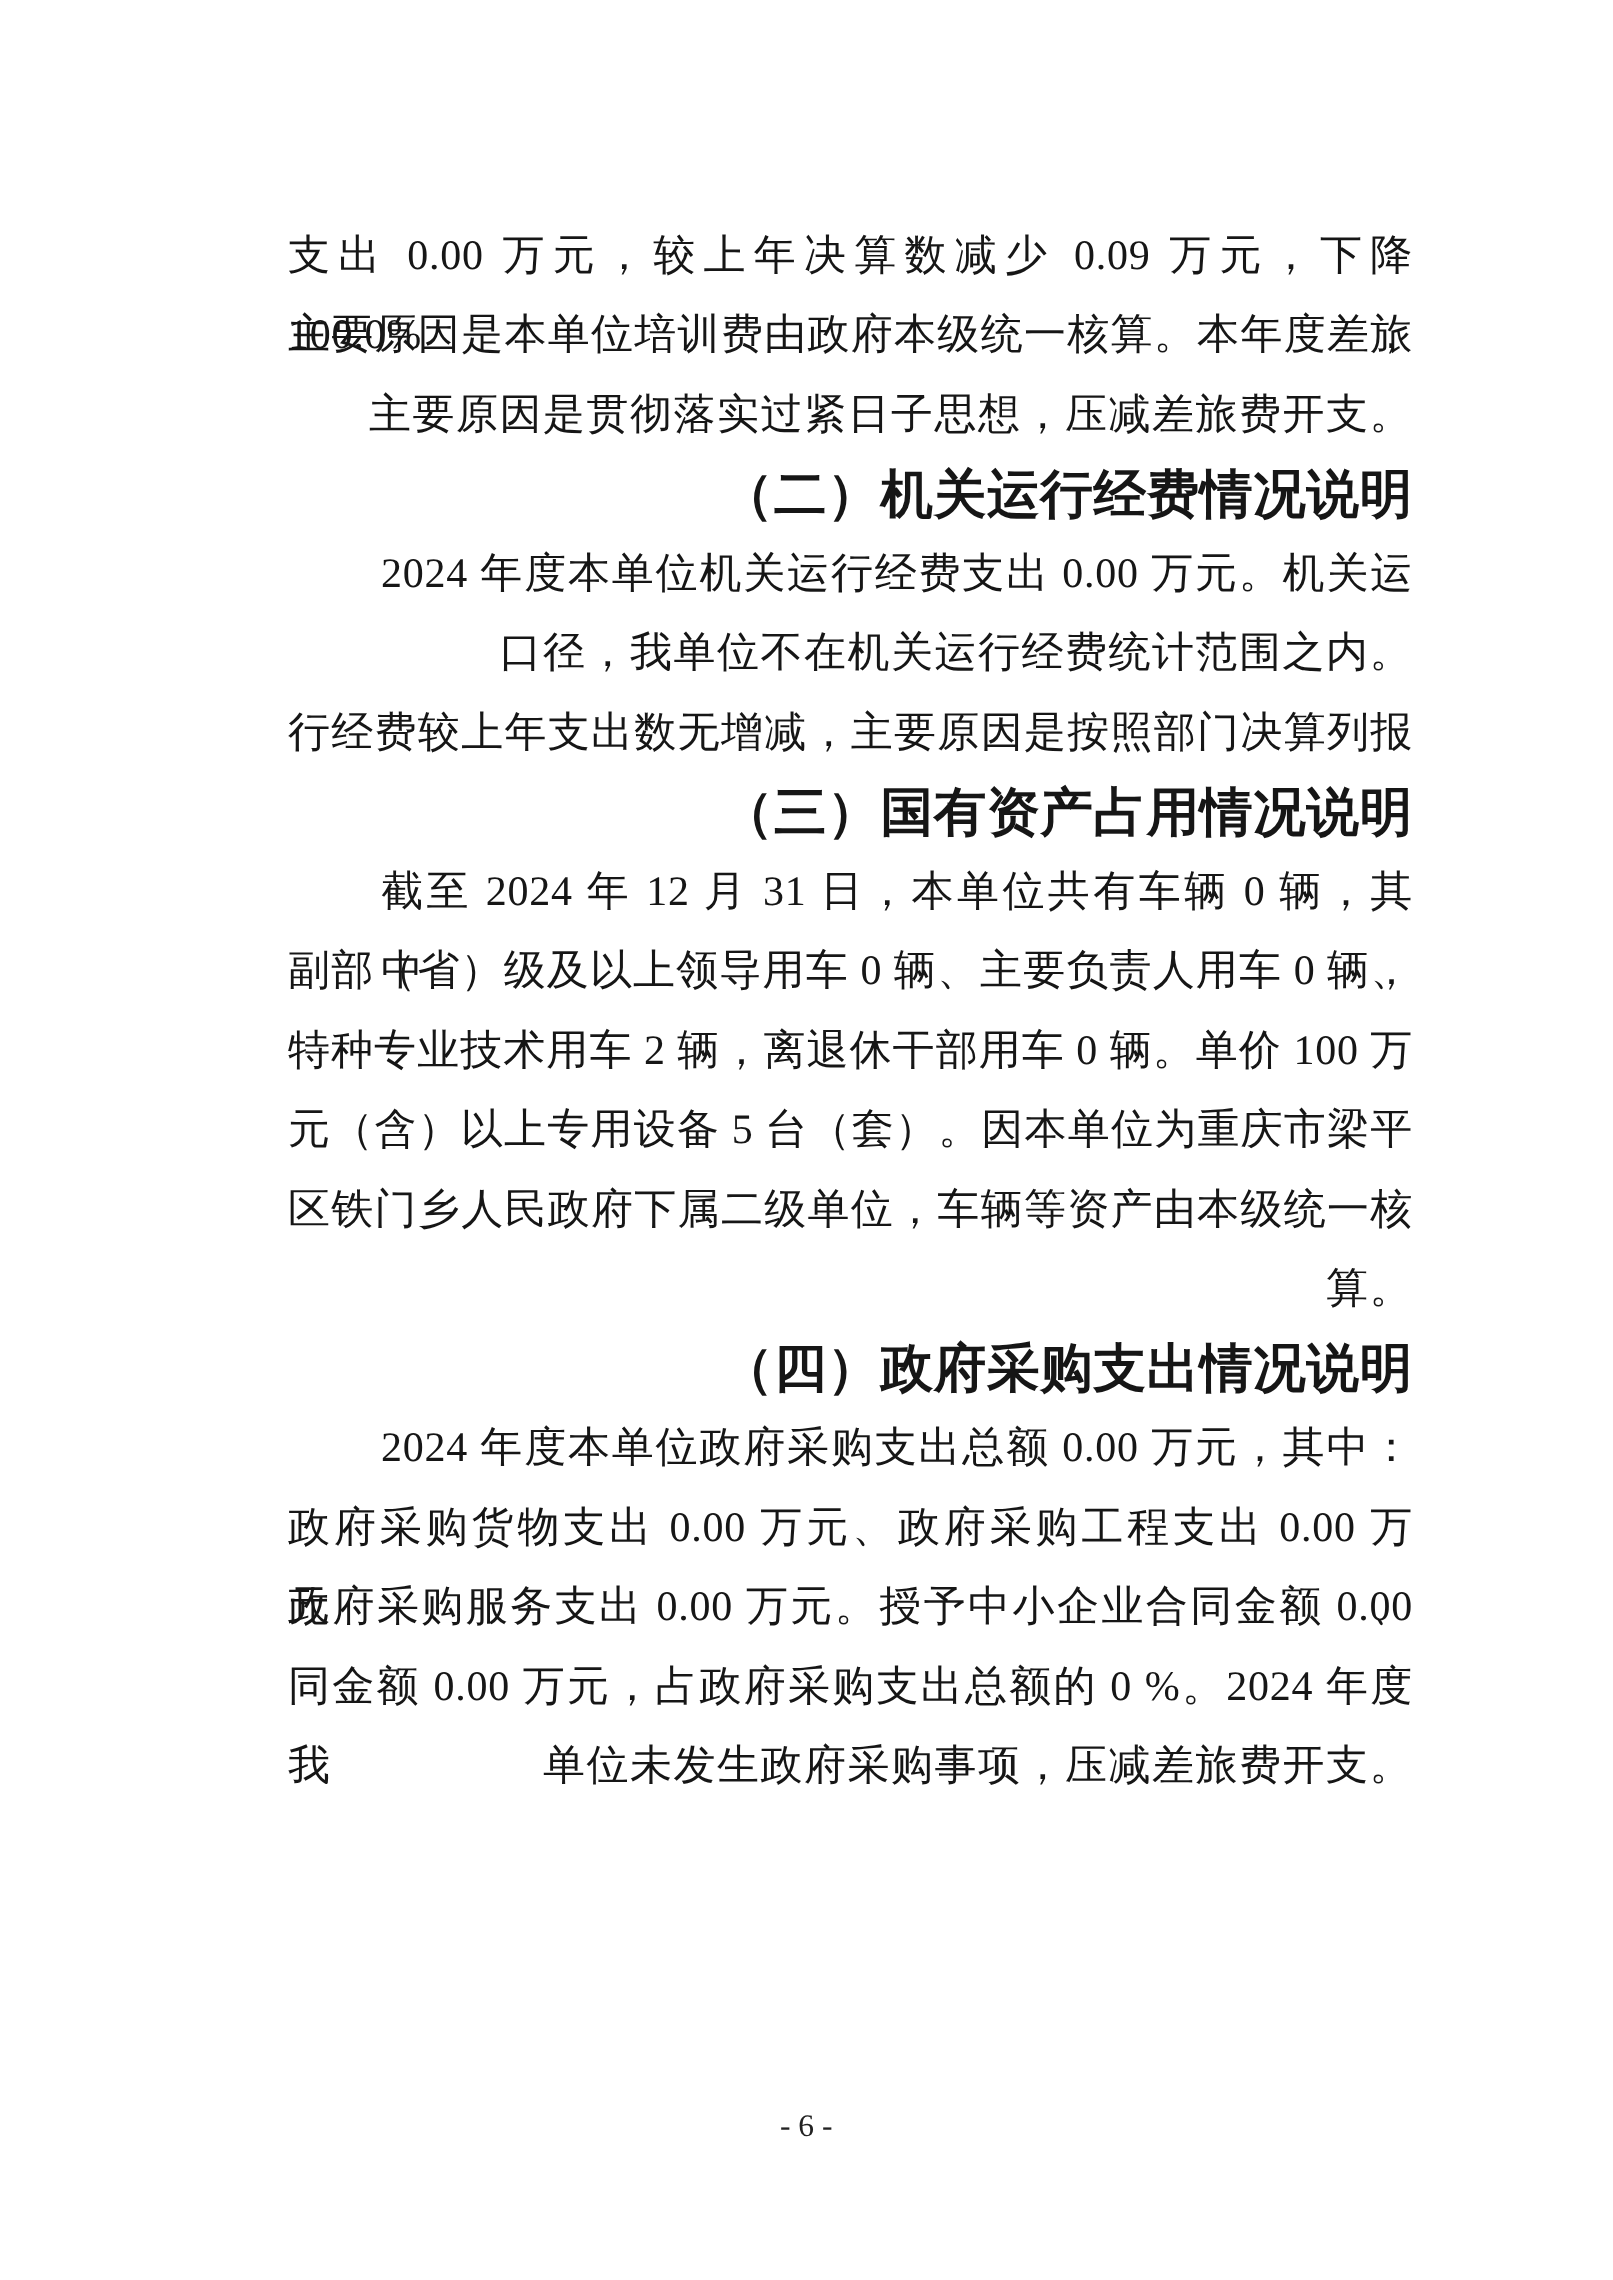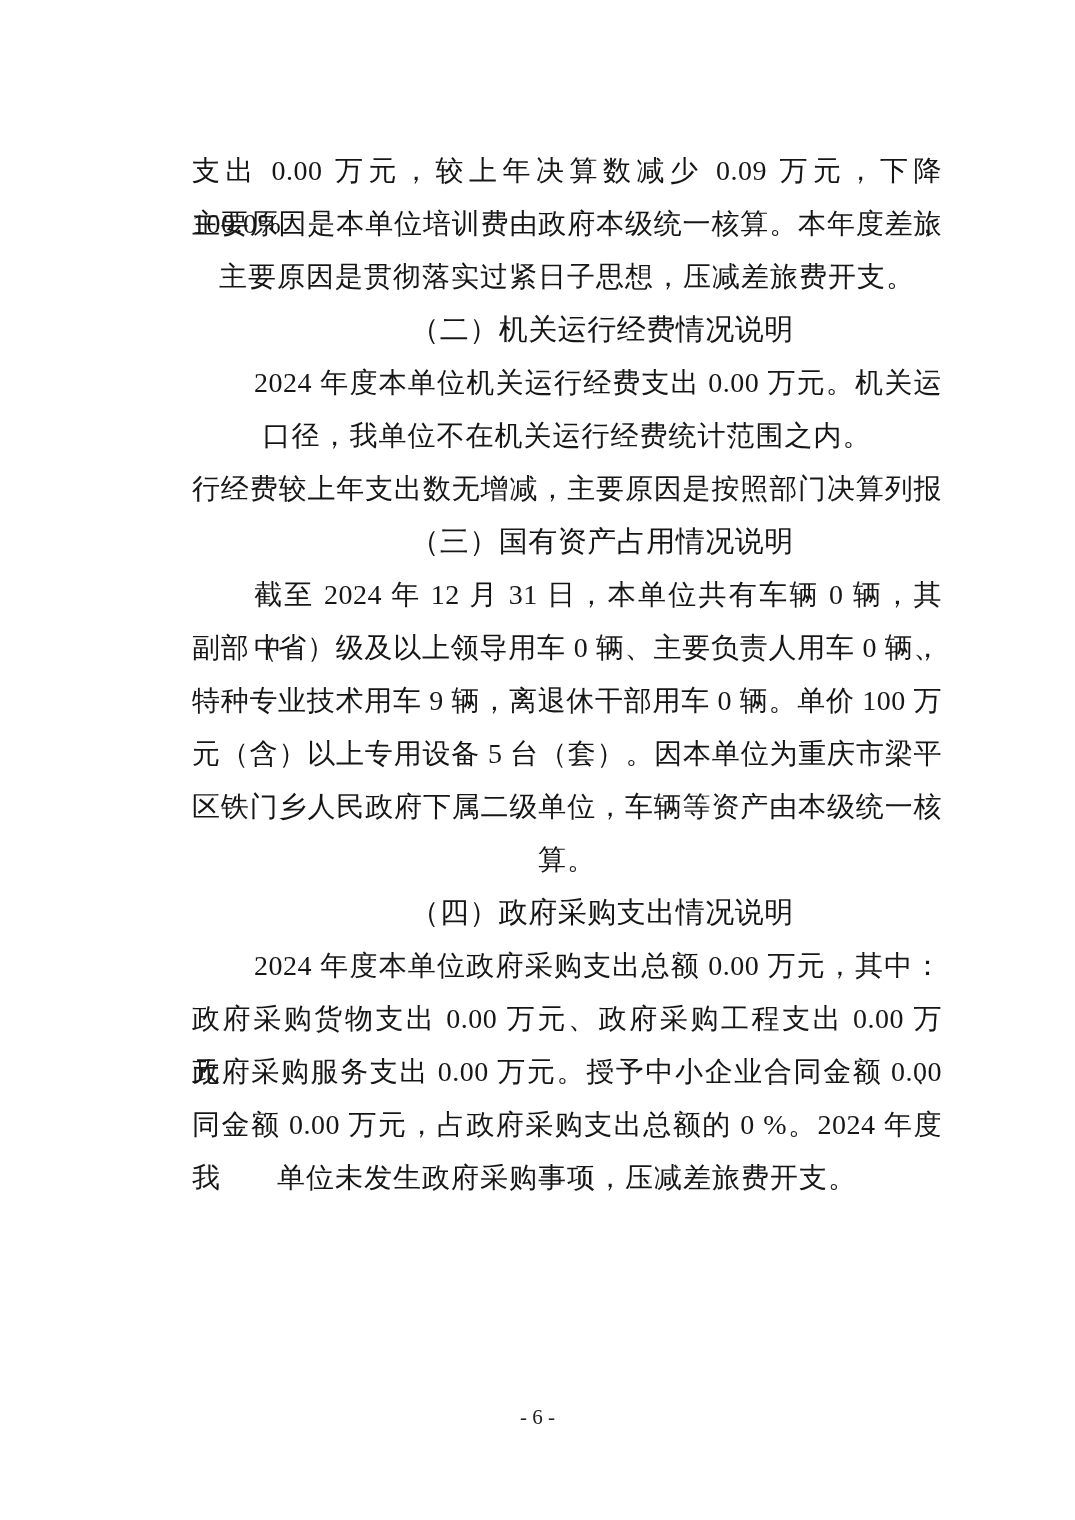--- a/index.html
+++ b/index.html
@@ -20,33 +20,33 @@
     left: 172px; top: 144px;
     width: 750px;
     margin-left: 20px;
   }
   .ln {
     height: 53px;
     line-height: 53px;
     font-size: 28px;
     letter-spacing: 1px;
     white-space: nowrap;
-    text-align: center;
+    text-align: right;
   }
   .ln.j {
     white-space: normal;
     text-align: justify;
     text-align-last: justify;
     letter-spacing: 0.5px;
   }
   .ln.ind { padding-left: 62px; }
   .ln.hd {
     padding-left: 70px;
-    font-weight: normal;
-    font-size: 29px;
+    font-weight: bold;
+    font-size: 35px;
     letter-spacing: 0.5px;
   }
   .footer {
     position: absolute;
     left: 0; top: 1406px;
     width: 100%;
     text-align: center;
     font-size: 21px;
     line-height: 22px;
     color: #222222;
@@ -60,21 +60,21 @@
     <div class="ln j">支出 0.00 万元，较上年决算数减少 0.09 万元，下降 100.0%，</div>
     <div class="ln j">主要原因是本单位培训费由政府本级统一核算。本年度差旅</div>
     <div class="ln">主要原因是贯彻落实过紧日子思想，压减差旅费开支。</div>
     <div class="ln hd">（二）机关运行经费情况说明</div>
     <div class="ln j ind">2024 年度本单位机关运行经费支出 0.00 万元。机关运</div>
     <div class="ln">口径，我单位不在机关运行经费统计范围之内。</div>
     <div class="ln j">行经费较上年支出数无增减，主要原因是按照部门决算列报</div>
     <div class="ln hd">（三）国有资产占用情况说明</div>
     <div class="ln j ind">截至 2024 年 12 月 31 日，本单位共有车辆 0 辆，其中，</div>
     <div class="ln j">副部（省）级及以上领导用车 0 辆、主要负责人用车 0 辆、</div>
-    <div class="ln j">特种专业技术用车 9 辆，离退休干部用车 0 辆。单价 100 万</div>
+    <div class="ln j">特种专业技术用车 2 辆，离退休干部用车 0 辆。单价 100 万</div>
     <div class="ln j">元（含）以上专用设备 5 台（套）。因本单位为重庆市梁平</div>
     <div class="ln j">区铁门乡人民政府下属二级单位，车辆等资产由本级统一核</div>
     <div class="ln">算。</div>
     <div class="ln hd">（四）政府采购支出情况说明</div>
     <div class="ln j ind">2024 年度本单位政府采购支出总额 0.00 万元，其中：</div>
     <div class="ln j">政府采购货物支出 0.00 万元、政府采购工程支出 0.00 万元、</div>
     <div class="ln j">政府采购服务支出 0.00 万元。授予中小企业合同金额 0.00</div>
     <div class="ln j">同金额 0.00 万元，占政府采购支出总额的 0 %。2024 年度我</div>
     <div class="ln">单位未发生政府采购事项，压减差旅费开支。</div>
   </div>

